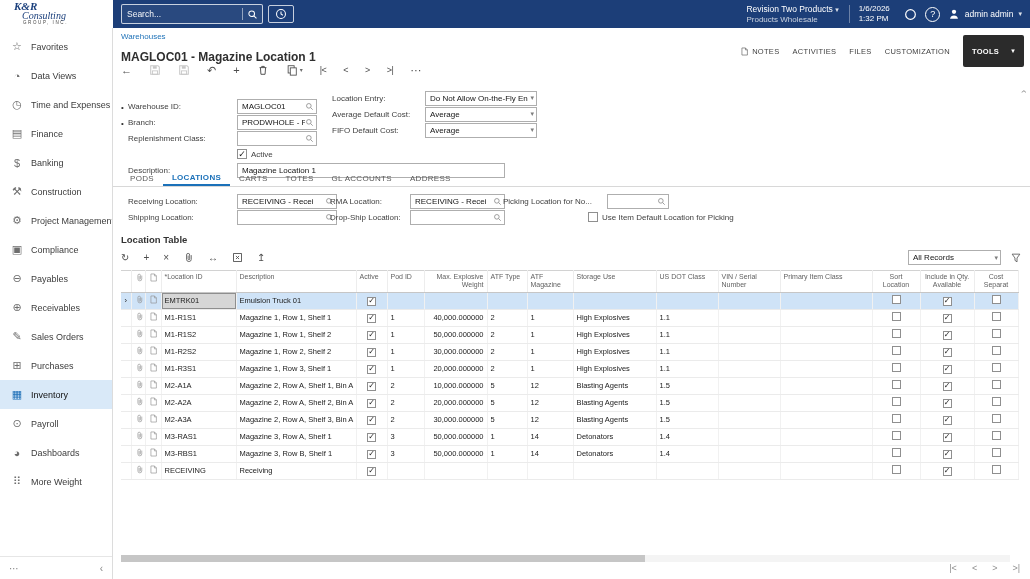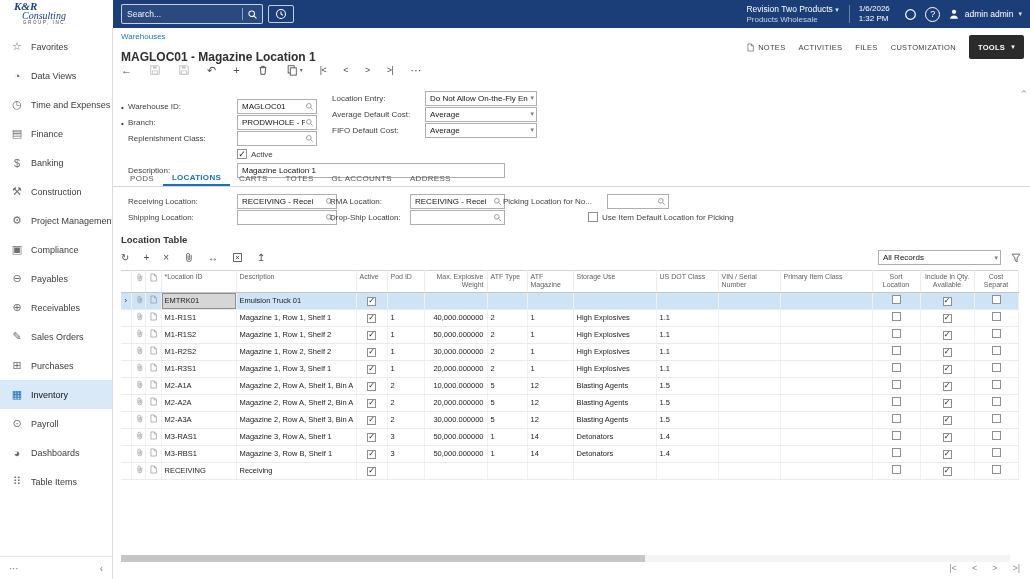--- a/index.html
+++ b/index.html
@@ -47,42 +47,42 @@
                   padding:0 9px;color:#868686;font-size:10px;}
 
   
   .main{position:absolute;top:28px;left:113px;width:917px;height:551px;background:#fff;overflow:hidden;}
   .breadcrumb{position:absolute;left:8px;top:4px;font-size:8px;color:#1f72b8;cursor:pointer;}
   .page-title{position:absolute;left:8px;top:14px;font-size:12px;font-weight:600;color:#2f2f2f;white-space:nowrap;}
   .header-actions{position:absolute;right:6px;top:7px;display:flex;align-items:center;gap:13px;
                   font-size:7.5px;letter-spacing:.3px;color:#3f3f3f;}
   .hact{display:flex;align-items:center;gap:3px;cursor:pointer;white-space:nowrap;}
   .hact svg{color:#5c5c5c;}
-  .tools-btn{background:#2b2b2b;color:#fff;border-radius:2px;height:24px;padding:0 9px;display:flex;align-items:center;gap:6px;
+  .tools-btn{background:#2b2b2b;color:#fff;border-radius:2px;height:32px;padding:0 9px;display:flex;align-items:center;gap:12px;
              font-size:7.5px;font-weight:bold;letter-spacing:.3px;}
   .tools-btn .chev{color:#fff;}
 
   .main-toolbar{position:absolute;left:8px;top:33px;height:18px;display:flex;align-items:center;gap:17px;color:#4d4d4d;}
   .tbtn{font-size:11px;line-height:16px;color:#4d4d4d;display:flex;align-items:center;gap:2px;}
   .tbtn.disabled{color:#c7c7c7;}
   .tbtn.nav{font-size:9px;letter-spacing:-.5px;}
   .chev-sm{font-size:6px;color:#6d6d6d;}
 
   
   .form-col{position:absolute;}
   .frow{display:flex;align-items:center;height:16px;}
   .flabel{width:109px;flex:0 0 auto;font-size:8px;color:#3f3f3f;position:relative;white-space:nowrap;overflow:hidden;}
   .flabel.req::before{content:"•";position:absolute;left:-7px;top:1px;color:#333;}
   .form-col .flabel.req{overflow:visible;}
   .field{height:15px;box-sizing:border-box;border:1px solid #aeaeae;background:#fff;display:flex;align-items:center;
          font-size:8px;color:#141414;padding:0 2px 0 4px;}
   .fval{flex:1;white-space:nowrap;overflow:hidden;min-width:0;}
   .field .chev{color:#7e7e7e;font-size:7px;margin-left:2px;flex:0 0 auto;}
   .field svg{color:#8a8a8a;flex:0 0 auto;}
-  .w80{width:80px;}.w268{width:268px;}.w112{width:112px;}.w100{width:100px;}.w95{width:95px;}.w62{width:62px;}.w115{width:123px;}
+  .w80{width:80px;}.w268{width:268px;}.w112{width:112px;}.w100{width:100px;}.w95{width:95px;}.w62{width:62px;}.w115{width:93px;}
   .cb{width:10px;height:10px;box-sizing:border-box;border:1px solid #8f8f8f;background:#fff;display:inline-flex;
       align-items:center;justify-content:center;flex:0 0 auto;}
   .cb.checked::after{content:"✓";font-size:9px;line-height:1;color:#1c1c1c;}
   .cblabel{font-size:8px;color:#3f3f3f;margin-left:4px;white-space:nowrap;}
   .form-collapse{position:absolute;right:5px;top:58px;color:#9a9a9a;font-size:10px;cursor:pointer;}
   .rot{display:inline-block;transform:rotate(-90deg);}
 
   
   .tabs{position:absolute;left:0;top:142px;width:100%;height:17px;border-bottom:1px solid #d8d8d8;
         display:flex;align-items:stretch;padding-left:8px;box-sizing:border-box;}
@@ -273,21 +273,21 @@
         <div class="sb-item">
     <span class="sb-icon">⊙</span>
     <span class="sb-label">Payroll</span>
   </div>
         <div class="sb-item">
     <span class="sb-icon">◕</span>
     <span class="sb-label">Dashboards</span>
   </div>
         <div class="sb-item">
     <span class="sb-icon">⠿</span>
-    <span class="sb-label">Table Items</span>
+    <span class="sb-label">More Weight</span>
   </div>
       </nav>
     <div class="sidebar-footer">
       <span>⋯</span>
       <span>‹</span>
     </div>
   </aside>
 
   <section class="main">
 

